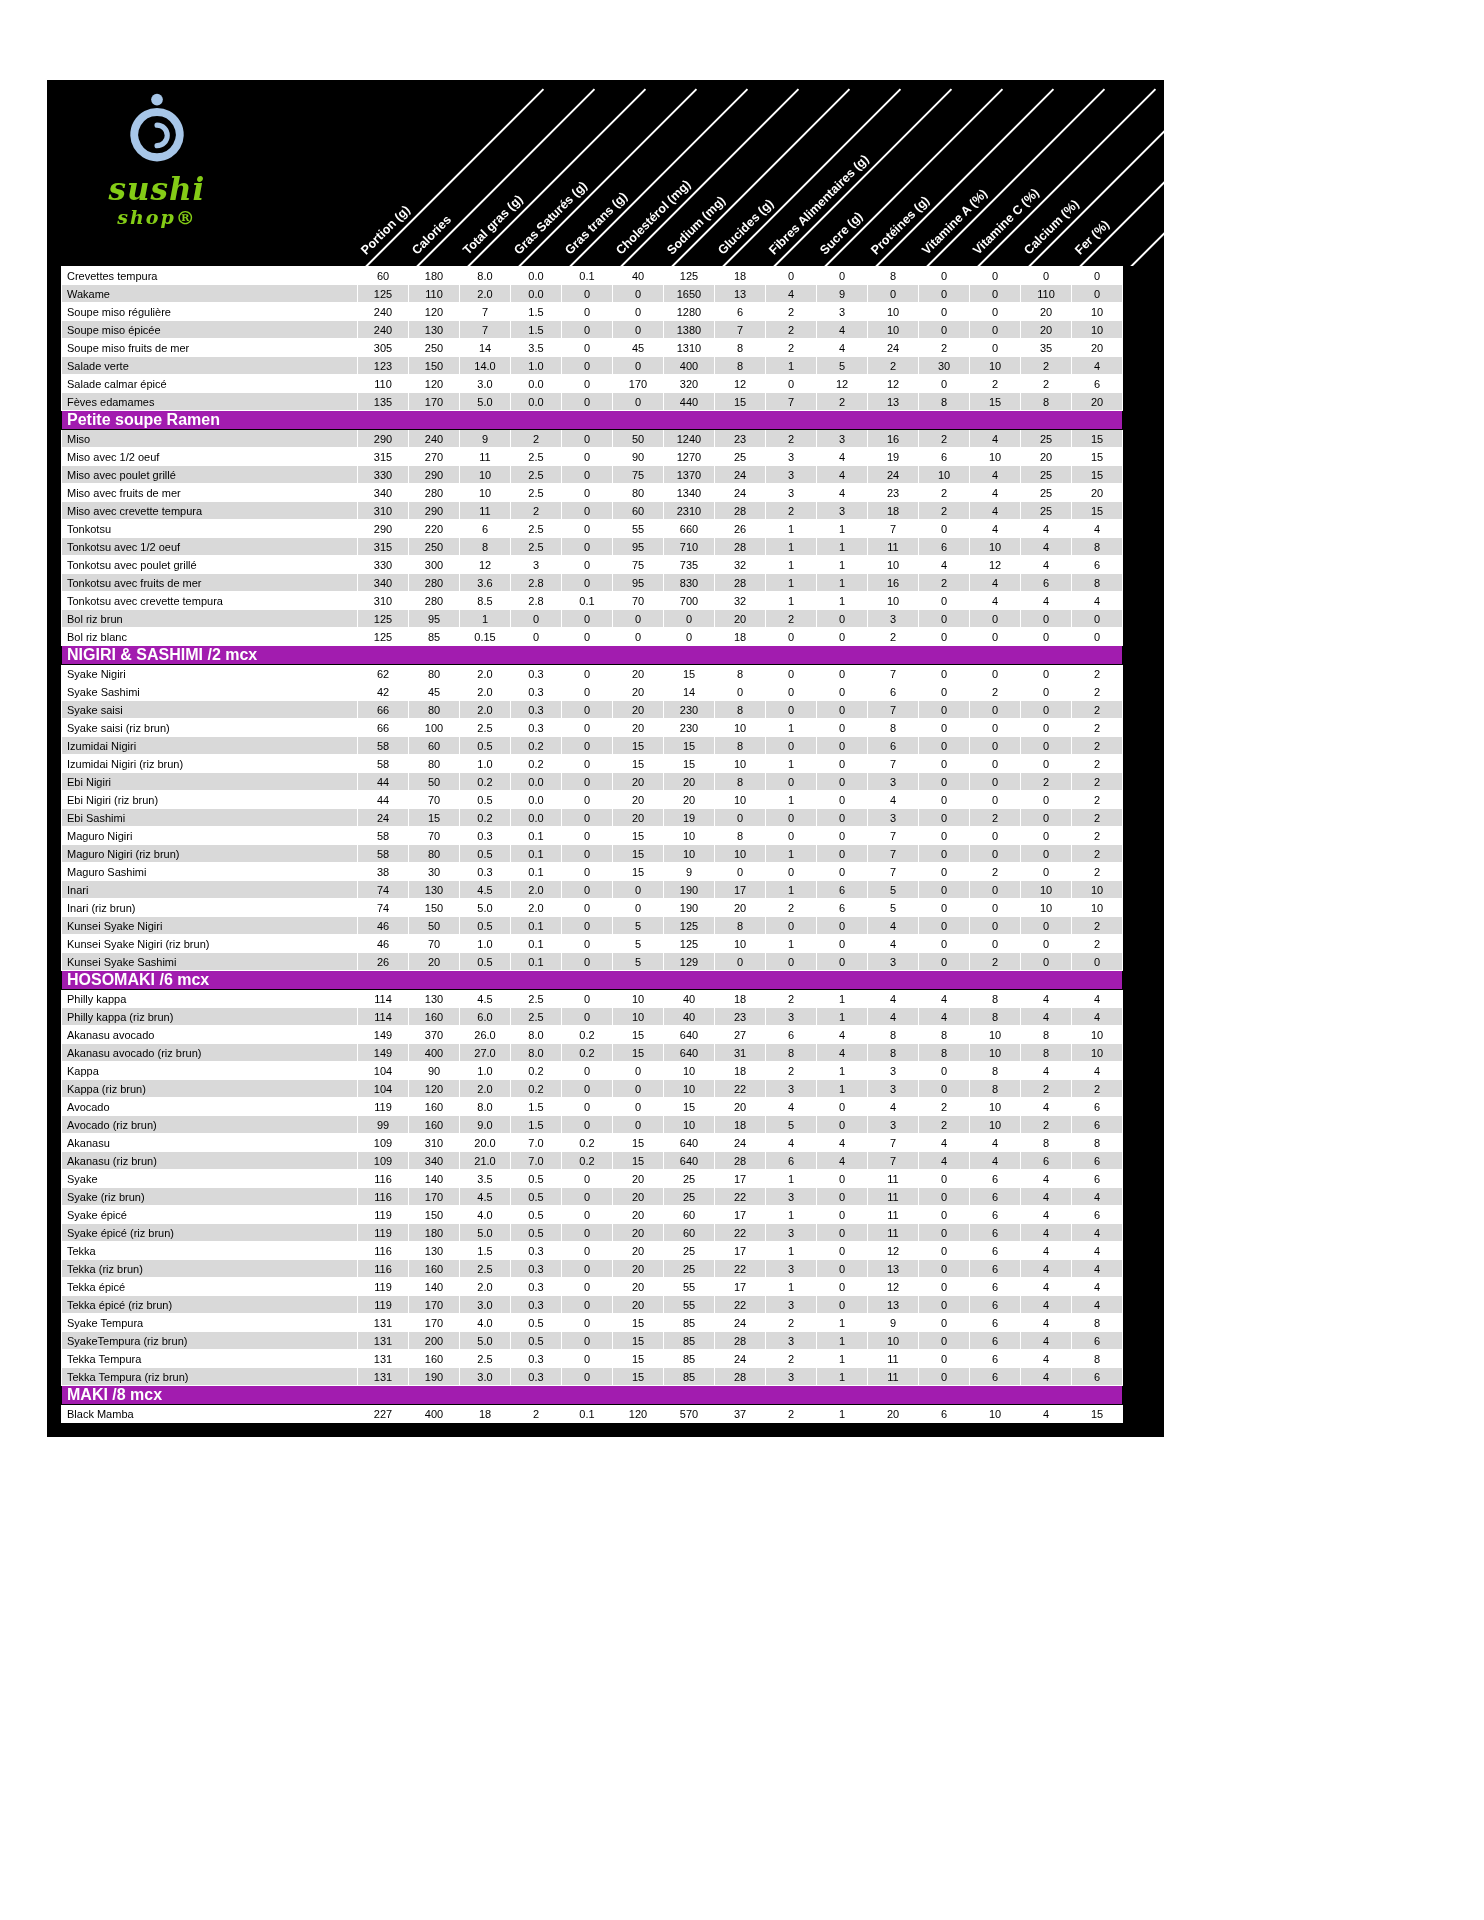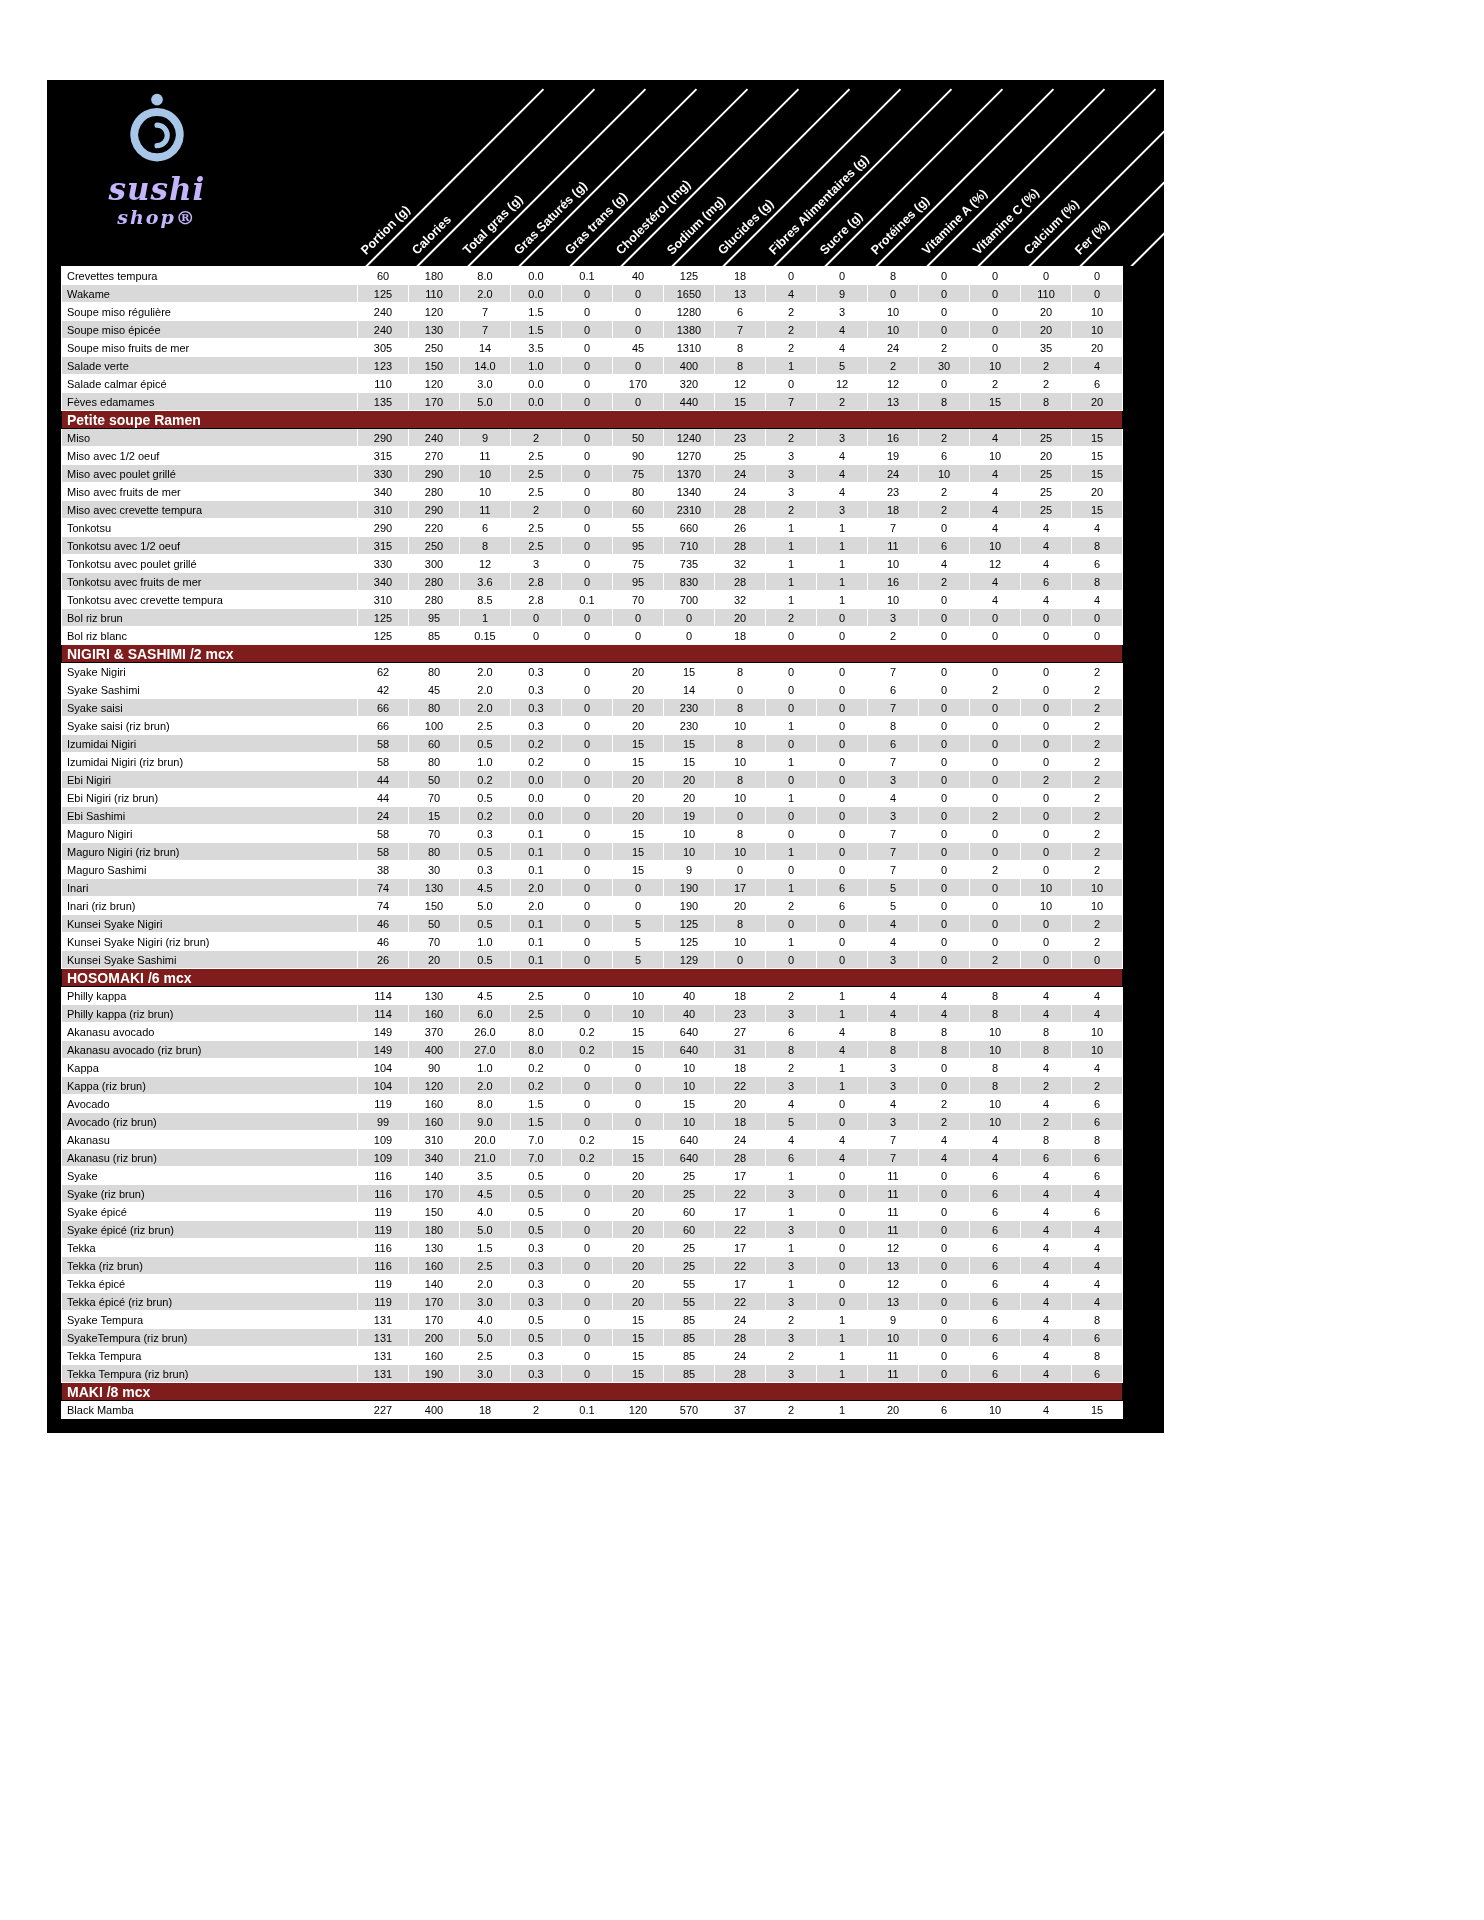--- a/index.html
+++ b/index.html
@@ -8,21 +8,21 @@
     width:1484px; height:1920px; position:relative;
     font-family:"Liberation Sans", sans-serif;
   }
   .frame {
     position:absolute; left:47px; top:80px; width:1117px;
     background:#000000; padding-bottom:14px;
   }
   .header-band { position:relative; height:186px; overflow:hidden; }
   .logo-block { position:absolute; left:36px; top:10px; width:148px; text-align:center; }
   .emblem { width:74px; height:82px; display:block; margin:0 auto 2px auto; }
-  .wordmark { color:#c4b5fd; font-style:italic; font-weight:bold; line-height:1;
+  .wordmark { color:#84cc16; font-style:italic; font-weight:bold; line-height:1;
               font-family:"DejaVu Serif", serif; }
   .wordmark .l1 { display:block; font-size:31px; letter-spacing:1px; }
   .wordmark .l2 { display:block; font-size:19px; letter-spacing:2px; margin-top:3px; }
   .diag-wrap { position:absolute; left:319px; top:0; bottom:0; right:0; }
   .diag {
     position:absolute; bottom:-2px; width:252px;
     transform-origin:0 100%; transform:rotate(-45deg);
     border-bottom:2px solid #ffffff;
     color:#ffffff; font-size:12.5px; font-weight:bold;
     padding:0 0 4px 9px; white-space:nowrap;
@@ -32,22 +32,22 @@
     margin-left:14px; background:#000000;
   }
   .nutri td {
     height:18px; font-size:11px; color:#000000;
     border:1px solid #ffffff; overflow:hidden; vertical-align:middle;
   }
   .nutri td.name { text-align:left; padding-left:5px; background:#ffffff; }
   .nutri td.val  { text-align:center; background:#ffffff; }
   .nutri tr.alt td { background:#d9d9d9; }
   .nutri tr.section td {
-    background:#7f1d1d; color:#ffffff; font-weight:bold;
-    border:1px solid #000000; padding-left:5px; font-size:14px; text-align:left;
+    background:#a21caf; color:#ffffff; font-weight:bold;
+    border:1px solid #000000; padding-left:5px; font-size:16px; text-align:left;
   }
 </style>
 </head>
 <body>
 
 <div class="frame">
   <div class="header-band">
     <div class="logo-block">
       <svg class="emblem" viewBox="0 0 100 112" aria-hidden="true">
         <circle cx="50" cy="13" r="8" fill="#a7c6e8"></circle>

